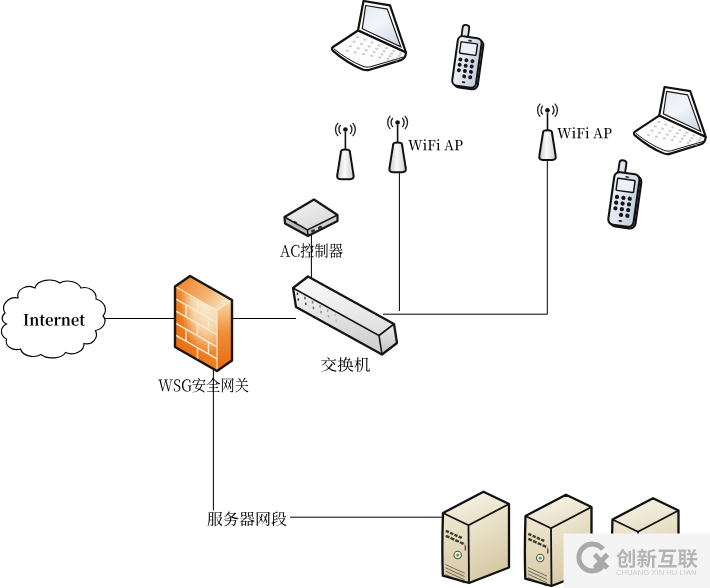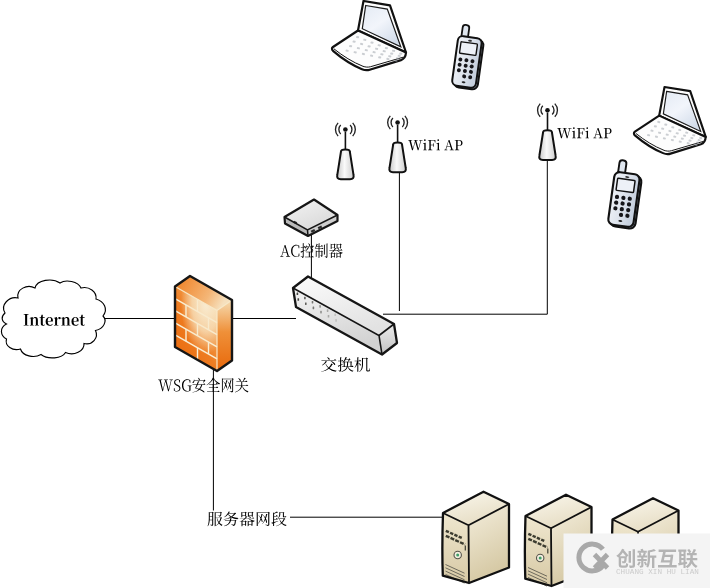--- a/index.html
+++ b/index.html
@@ -9,21 +9,21 @@
  .mono{font-family:"Liberation Mono",monospace;color:transparent;}
  .ghost{color:transparent;font-family:"DejaVu Sans",sans-serif;}
  .lbl-internet{left:22px;top:312px;font-size:11px;font-weight:bold;letter-spacing:0px;}
  .lbl-wifi-mid{left:408px;top:138px;font-size:13px;font-weight:600;}
  .lbl-wifi-right{left:556px;top:126px;font-size:13px;font-weight:600;}
  .lbl-ac{left:280px;top:243px;font-size:16px;font-style:italic;}
  .lbl-switch{left:320px;top:358px;font-size:16px;}
  .lbl-fw{left:158px;top:378px;font-size:16px;font-style:italic;}
  .lbl-seg{left:207px;top:511px;font-size:16px;font-weight:bold;}
  .lbl-brand{left:616px;top:546px;font-size:20px;}
- .lbl-latin{left:616px;top:567.5px;font-size:7.6px;letter-spacing:0.05px;color:#cbcbcb;font-family:Liberation Mono, monospace;transform-origin:0 0;}
+ .lbl-latin{left:616px;top:567.5px;font-size:7.6px;letter-spacing:0.05px;color:#cbcbcb;font-family:Liberation Sans, sans-serif;transform-origin:0 0;}
 </style>
 </head>
 <body>
 
 <div class="stage">
 <svg viewBox="0 0 710 588" width="710" height="588">
 <defs>
  <linearGradient id="coneG" x1="0" y1="0" x2="1" y2="0">
           <stop offset="0" stop-color="#c9c9c9"></stop>
           <stop offset="0.45" stop-color="#fafafa"></stop>

